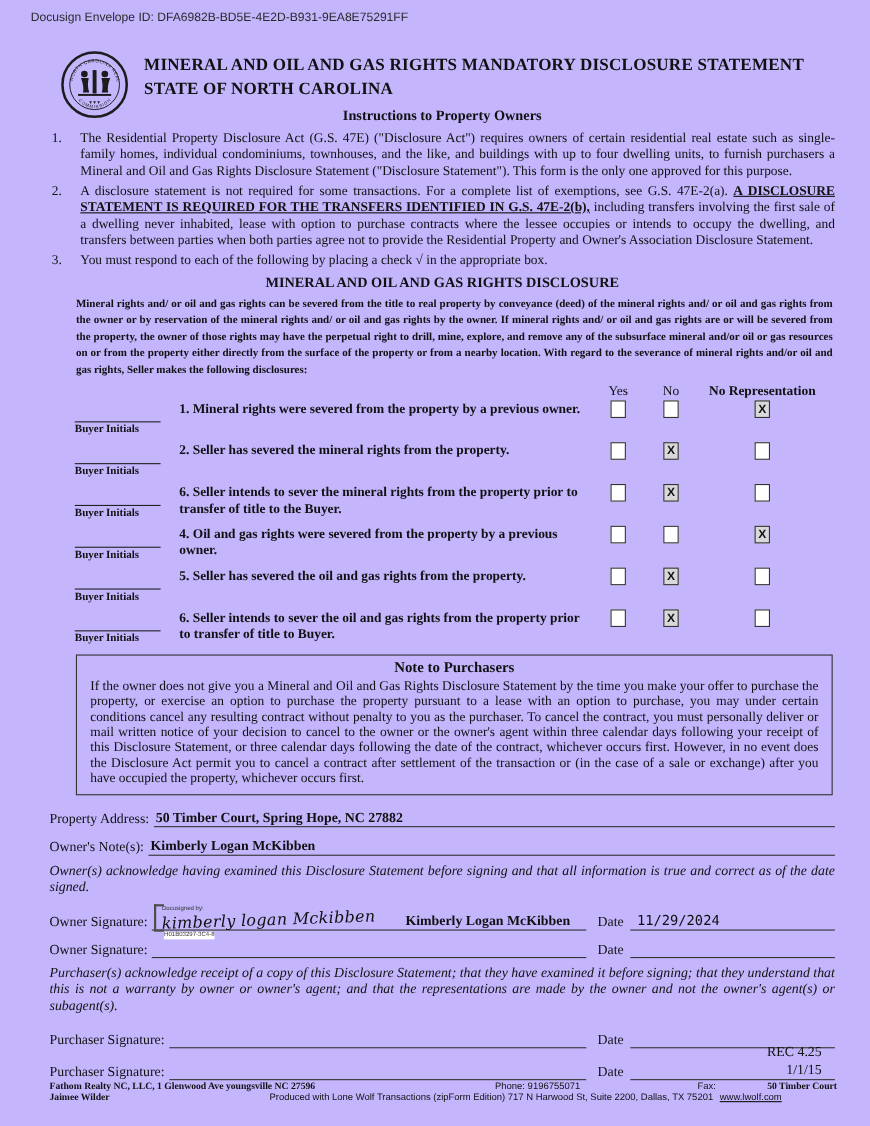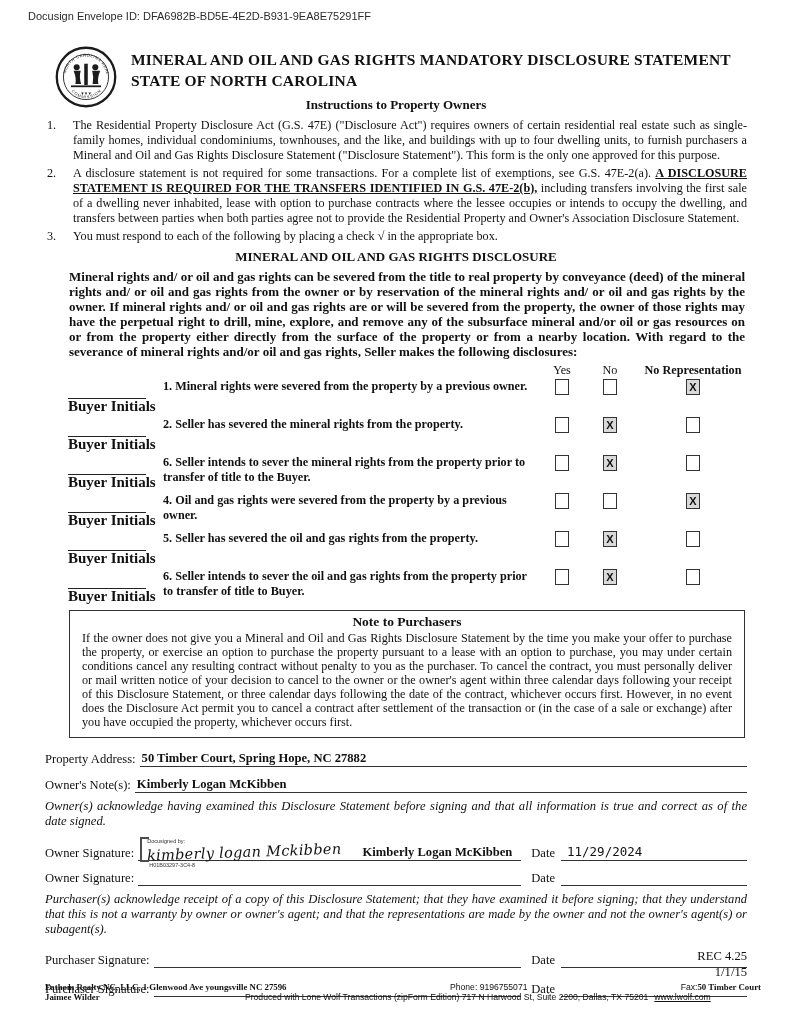--- a/index.html
+++ b/index.html
@@ -1,39 +1,39 @@
 <!DOCTYPE html>
 <html><head>
 <meta charset="utf-8">
 <style>
   html,body{margin:0;padding:0;background:#e8e8e8;}
-  .page{position:relative;width:791px;height:1024px;margin:0 auto;background:#ffffff;
+  .page{position:relative;width:791px;height:1024px;margin:0 auto;background:#c4b5fd;
         font-family:"Liberation Serif",serif;color:#111;overflow:hidden;}
   .env-id{position:absolute;top:10px;left:28px;font-family:"Liberation Sans",sans-serif;
           font-size:11px;color:#2b2b2b;}
   .header{position:absolute;top:46px;left:55px;display:flex;gap:14px;align-items:flex-start;}
   .seal{width:62px;height:62px;flex:none;}
   .titles{padding-top:3px;}
   .title-line{font-weight:bold;font-size:15.5px;line-height:21px;letter-spacing:.2px;}
-  .content{position:absolute;top:97px;left:45px;right:44px;}
+  .content{position:absolute;top:97px;left:45px;right:32px;}
   .center-head{text-align:center;font-weight:bold;font-size:13px;margin:0 0 5px 0;}
   .item{display:flex;margin-bottom:3px;}
   .item .num{width:26px;flex:none;font-size:12.2px;line-height:15px;padding-left:2px;}
   .item .itext{flex:1;text-align:justify;font-size:12.2px;line-height:15px;}
   .bold-underline{font-weight:bold;text-decoration:underline;}
   .disc-head{text-align:center;font-weight:bold;font-size:13px;margin:5px 0 4px 0;}
-  .intro{margin:0 2px 4px 24px;font-weight:bold;text-align:justify;font-size:13px;line-height:15px;}
+  .intro{margin:0 2px 4px 24px;font-weight:bold;text-align:justify;font-size:10px;line-height:15px;}
   .colhead-row{display:flex;margin-top:2px;}
   .colhead-spacer{width:493px;flex:none;}
   .col-yes,.col-no{width:48px;flex:none;text-align:center;font-weight:normal;font-size:12.2px;}
   .col-norep{width:118px;flex:none;text-align:center;font-weight:bold;font-size:12.2px;}
   .drow{display:flex;align-items:flex-start;margin-bottom:3px;min-height:34px;}
   .initials{width:95px;flex:none;margin-top:11px;padding-left:23px;}
   .initials .iline{height:9px;border-bottom:1.2px solid #222;width:78px;}
-  .initials .ilabel{font-weight:bold;font-size:15px;line-height:14px;}
+  .initials .ilabel{font-weight:bold;font-size:10px;line-height:14px;}
   .stmt{width:375px;flex:none;font-weight:bold;font-size:12.2px;line-height:15px;padding-top:1px;}
   .cbcell{width:48px;flex:none;display:flex;justify-content:center;padding-top:1px;}
   .cbcell.norep{width:118px;}
   .cb{width:12px;height:14px;border:1.4px solid #333;font-family:"Liberation Sans",sans-serif;
       font-size:11px;font-weight:bold;line-height:14px;text-align:center;color:#111;background:#fff;}
   .cb.checked{background:#d9d9d9;}
   .notebox{margin:7px 2px 12px 24px;border:1.6px solid #333;padding:2px 12px 8px 12px;}
   .notebox .ntitle{text-align:center;font-weight:bold;font-size:13.5px;margin:1px 0 1px 0;}
   .notebox .nbody{text-align:justify;font-size:12.2px;line-height:14px;}
   .fieldline{display:flex;align-items:flex-end;margin-top:9px;font-size:12.6px;}
@@ -53,21 +53,21 @@
   .ds .dstag{font-family:"Liberation Sans",sans-serif;font-size:5.5px;color:#333;line-height:6px;}
   .ds .dssig{font-family:"DejaVu Serif",serif;font-style:italic;font-size:14.5px;line-height:17px;
              transform:rotate(-2deg);white-space:nowrap;letter-spacing:.3px;}
   .ds .dsid{position:absolute;left:7px;bottom:-8px;font-family:"Liberation Sans",sans-serif;
             font-size:5.5px;color:#333;background:#fff;line-height:7px;white-space:nowrap;}
   .recblock{position:absolute;right:44px;top:948px;text-align:right;font-size:12.6px;line-height:16px;}
   .footer{position:absolute;left:45px;right:30px;top:982px;}
   .f1{display:flex;align-items:baseline;font-size:8.8px;}
   .f1 .firm{font-weight:bold;flex:none;}
   .f1 .phone{margin-left:auto;font-family:"Liberation Sans",sans-serif;font-size:8.6px;}
-  .f1 .fax{width:110px;text-align:right;margin-left:60px;font-family:"Liberation Sans",sans-serif;font-size:8.6px;}
+  .f1 .fax{width:110px;text-align:center;margin-left:60px;font-family:"Liberation Sans",sans-serif;font-size:8.6px;}
   .f1 .formref{font-weight:bold;flex:none;}
   .f2{display:flex;align-items:baseline;font-size:8.8px;margin-top:0;}
   .f2 .agent{font-weight:bold;width:150px;flex:none;}
   .f2 .produced{font-family:"Liberation Sans",sans-serif;font-size:8.6px;margin-left:50px;}
   .f2 .lwlink{font-family:"Liberation Sans",sans-serif;font-size:8.6px;text-decoration:underline;
               color:#111;margin-left:6px;}
 </style>
 </head>
 <body>
 

